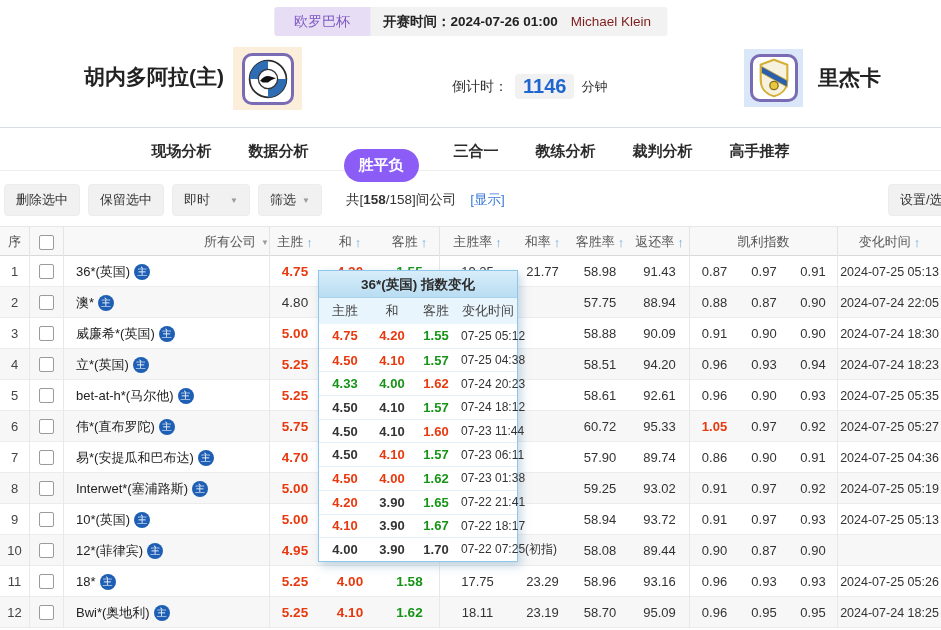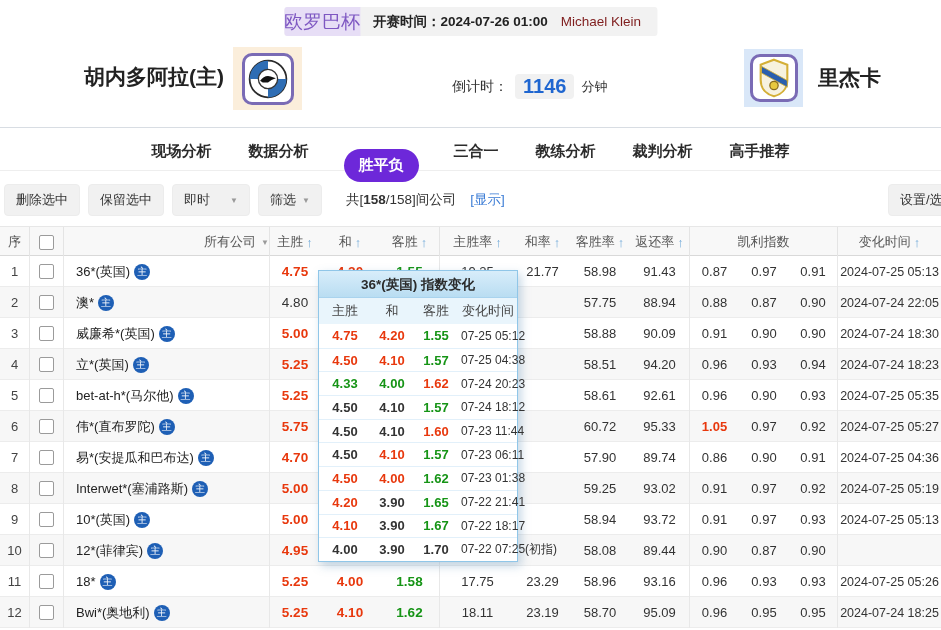--- a/index.html
+++ b/index.html
@@ -3,22 +3,22 @@
 <meta charset="utf-8">
 <style>
   * { margin:0; padding:0; box-sizing:border-box; }
   html,body { width:941px; height:630px; overflow:hidden; background:#fff;
     font-family:"Liberation Sans","DejaVu Sans",sans-serif; color:#333; }
 
   
   .meta-bar { position:absolute; top:7px; left:50%; transform:translateX(-50%);
     height:29px; display:flex; align-items:center; background:#f2f2f2;
     border-radius:3px; padding-right:16px; gap:13px; white-space:nowrap; }
-  .league-badge { background:#e7def6; color:#7e57c2; font-size:19px;
-    padding:0 0; height:29px; line-height:29px; border-radius:3px 0 0 3px; }
+  .league-badge { background:#e7def6; color:#7e57c2; font-size:14px;
+    padding:0 20px; height:29px; line-height:29px; border-radius:3px 0 0 3px; }
   .kickoff { font-size:13.5px; font-weight:bold; color:#222; }
   .meta-user { font-size:13.5px; color:#7f1d1d; }
 
   
   .team-name { position:absolute; font-size:21px; font-weight:bold; color:#222; }
   .home-name { left:84px; top:63px; }
   .away-name { left:818px; top:64px; }
   .logo-wrap { position:absolute; display:flex; align-items:center; justify-content:center; }
   .home-wrap { left:233px; top:47px; width:69px; height:63px; background:#fbeedb; }
   .away-wrap { left:744px; top:49px; width:59px; height:58px; background:#d9e7f8; }
@@ -33,21 +33,21 @@
     padding:1px 8px; border-radius:4px; }
   .cd-unit { font-size:13px; color:#333; }
 
   .divider { position:absolute; top:127px; left:0; width:941px; height:1px; background:#d8dde3; }
 
   
   .tabs { position:absolute; top:133px; left:0; width:941px; height:38px;
     display:flex; align-items:center; justify-content:center; gap:33px;
     border-bottom:1px solid #eee; }
   .tab { font-size:15px; font-weight:bold; color:#2b2b2b; cursor:pointer; padding:7px 2px; }
-  .tab.active { background:#6d28d9; color:#fff; border-radius:18px; padding:7px 15px;margin-top:28px; }
+  .tab.active { background:#8b5cf6; color:#fff; border-radius:18px; padding:7px 15px;margin-top:28px; }
 
   
   .toolbar { position:absolute; top:180px; left:0; width:941px; height:40px;
     display:flex; align-items:center; padding-left:4px; gap:8px; }
   .tbtn { background:#f1f1f1; border:1px solid #ececec; border-radius:4px; height:32px;
     display:flex; align-items:center; padding:0 11px; font-size:13px; color:#333; cursor:pointer; }
   .tdd { justify-content:space-between; }
   .dd-live { width:78px; }
   .caret { font-size:8px; color:#999; margin-left:6px; }
   .count-text { font-size:13.5px; color:#333; margin-left:16px; }

